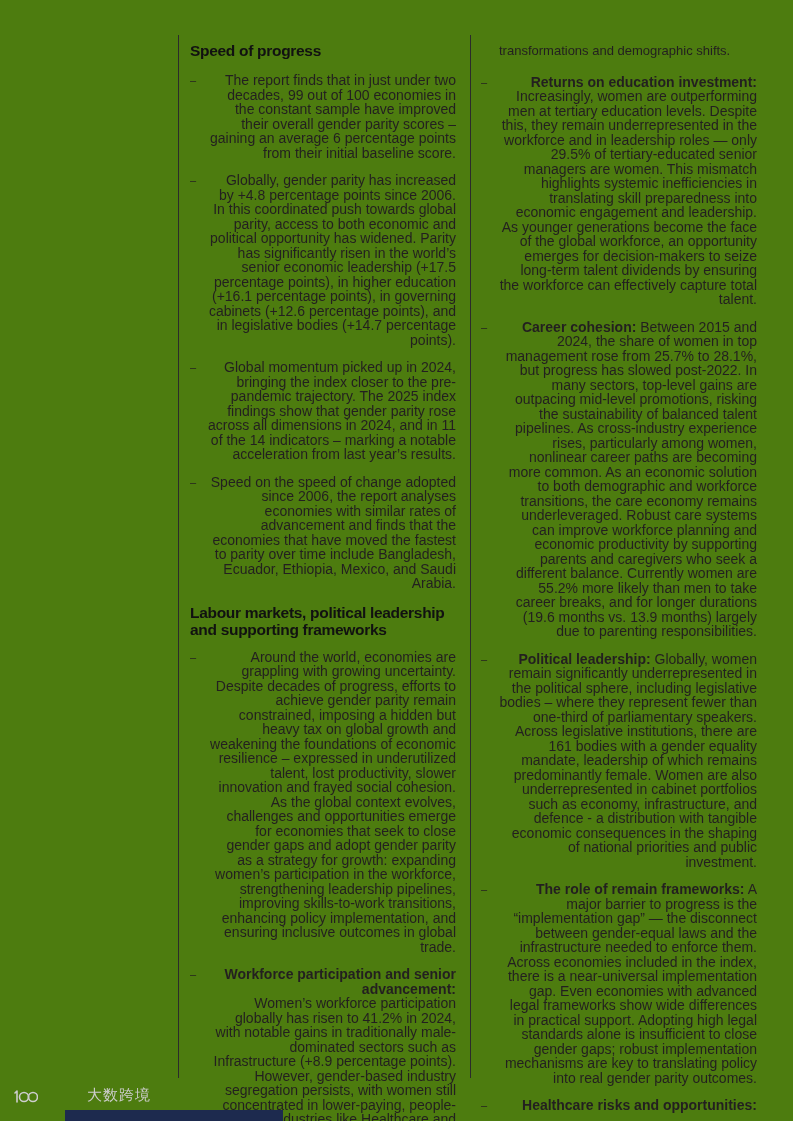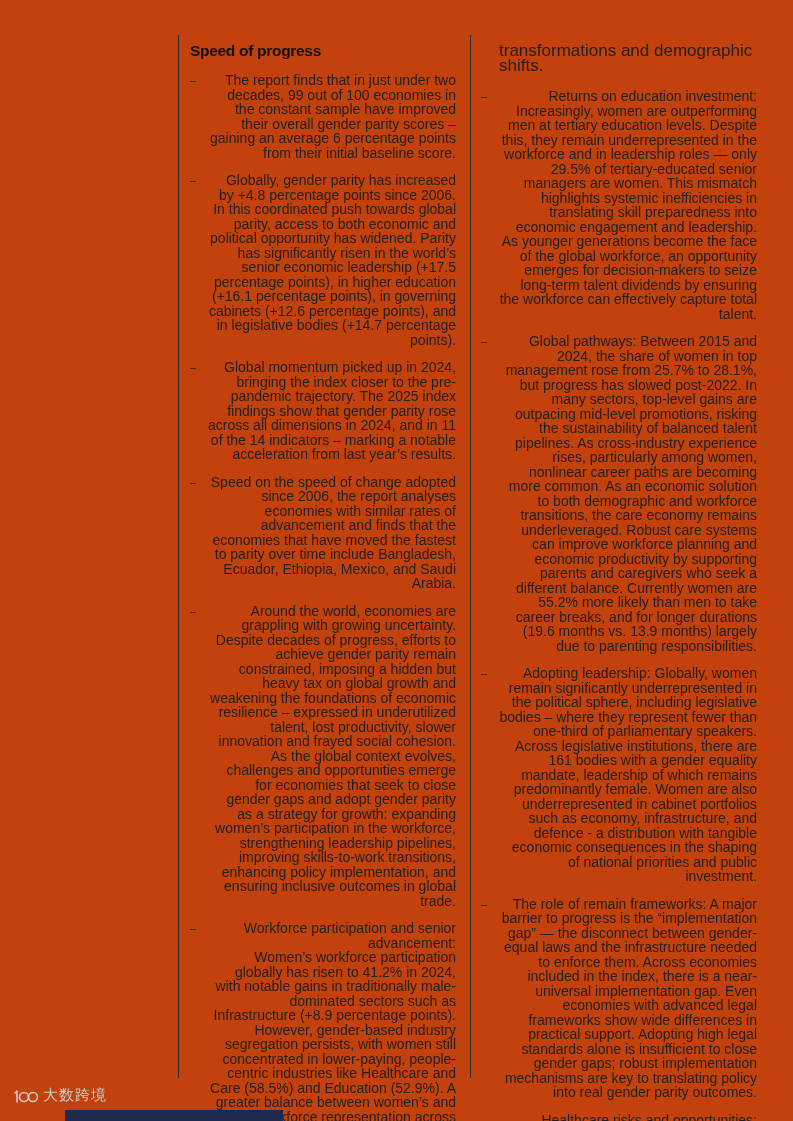--- a/index.html
+++ b/index.html
@@ -4,21 +4,21 @@
 <style>
   * { margin: 0; padding: 0; box-sizing: border-box; }
   html, body { background: #ffffff; }
   body {
     width: 793px; height: 1121px;
     position: relative;
     font-family: "Liberation Sans", sans-serif;
     color: #231f20;
     overflow: hidden;
   }
-  .page { position: absolute; inset: 0; background: #c2410c; }
+  .page { position: absolute; inset: 0; background: #4d7c0f; }
 
   .vrule {
     position: absolute; top: 35px; height: 1043px; width: 1px;
     background: #2b2b2b;
   }
   .vrule-left { left: 178px; }
   .vrule-mid  { left: 470px; }
 
   .col { position: absolute; }
   .col-left  { left: 190px; top: 42px; width: 266px; }
@@ -36,35 +36,35 @@
   .item { display: flex; margin-bottom: 13px; }
   .dash {
     flex: 0 0 18px; width: 18px;
     font-size: 11px; line-height: 14.5px;
   }
   .para {
     flex: 1 1 auto;
     font-size: 14px; line-height: 14.5px;
     text-align: right;
   }
-  .para .lead { font-weight: normal; }
+  .para .lead { font-weight: bold; }
   .para .lead.block { display: block; }
 
   .continuation {
     margin-left: 18px; margin-bottom: 16px;
-    font-size: 17px; line-height: 14.5px;
+    font-size: 13px; line-height: 14.5px;
   }
 
   .watermark {
     position: absolute; left: 14px; top: 1086px;
     display: flex; align-items: center; gap: 5px;
     color: #cdcdcd; user-select: none;
   }
   .watermark svg { display: block; }
-  .watermark-text { font-size: 15px; letter-spacing: 1px; }
+  .watermark-text { font-size: 15px; letter-spacing: 1px; margin-left: 44px; }
 
   .footer-bar {
     position: absolute; left: 65px; top: 1110px;
     width: 218px; height: 11px;
     background: #1d2a4e;
   }
 </style>
 </head>
 <body>
 
@@ -90,20 +90,21 @@
     <div class="item">
       <span class="dash">–</span>
       <p class="para">Global momentum picked up in 2024, bringing the index closer to the pre-pandemic trajectory. The 2025 index findings show that gender parity rose across all dimensions in 2024, and in 11 of the 14 indicators – marking a notable acceleration from last year’s results.</p>
     </div>
 
     <div class="item">
       <span class="dash">–</span>
       <p class="para">Speed on the speed of change adopted since 2006, the report analyses economies with similar rates of advancement and finds that the economies that have moved the fastest to parity over time include Bangladesh, Ecuador, Ethiopia, Mexico, and Saudi Arabia.</p>
     </div>
 
+    <h2 class="sec-heading">Labour markets, political leadership and supporting frameworks</h2>
 
     <div class="item">
       <span class="dash">–</span>
       <p class="para">Around the world, economies are grappling with growing uncertainty. Despite decades of progress, efforts to achieve gender parity remain constrained, imposing a hidden but heavy tax on global growth and weakening the foundations of economic resilience – expressed in underutilized talent, lost productivity, slower innovation and frayed social cohesion. As the global context evolves, challenges and opportunities emerge for economies that seek to close gender gaps and adopt gender parity as a strategy for growth: expanding women’s participation in the workforce, strengthening leadership pipelines, improving skills-to-work transitions, enhancing policy implementation, and ensuring inclusive outcomes in global trade.</p>
     </div>
 
     <div class="item">
       <span class="dash">–</span>
       <p class="para">
         <strong class="lead block">Workforce participation and senior advancement:</strong>
@@ -121,29 +122,29 @@
       <span class="dash">–</span>
       <p class="para">
         <strong class="lead block">Returns on education investment:</strong>
         <span>Increasingly, women are outperforming men at tertiary education levels. Despite this, they remain underrepresented in the workforce and in leadership roles — only 29.5% of tertiary-educated senior managers are women. This mismatch highlights systemic inefficiencies in translating skill preparedness into economic engagement and leadership. As younger generations become the face of the global workforce, an opportunity emerges for decision-makers to seize long-term talent dividends by ensuring the workforce can effectively capture total talent.</span>
       </p>
     </div>
 
     <div class="item">
       <span class="dash">–</span>
       <p class="para">
-        <strong class="lead">Global pathways:</strong>
+        <strong class="lead">Career cohesion:</strong>
         <span>Between 2015 and 2024, the share of women in top management rose from 25.7% to 28.1%, but progress has slowed post-2022. In many sectors, top-level gains are outpacing mid-level promotions, risking the sustainability of balanced talent pipelines. As cross-industry experience rises, particularly among women, nonlinear career paths are becoming more common. As an economic solution to both demographic and workforce transitions, the care economy remains underleveraged. Robust care systems can improve workforce planning and economic productivity by supporting parents and caregivers who seek a different balance. Currently women are 55.2% more likely than men to take career breaks, and for longer durations (19.6 months vs. 13.9 months) largely due to parenting responsibilities.</span>
       </p>
     </div>
 
     <div class="item">
       <span class="dash">–</span>
       <p class="para">
-        <strong class="lead">Adopting leadership:</strong>
+        <strong class="lead">Political leadership:</strong>
         <span>Globally, women remain significantly underrepresented in the political sphere, including legislative bodies – where they represent fewer than one-third of parliamentary speakers. Across legislative institutions, there are 161 bodies with a gender equality mandate, leadership of which remains predominantly female. Women are also underrepresented in cabinet portfolios such as economy, infrastructure, and defence - a distribution with tangible economic consequences in the shaping of national priorities and public investment.</span>
       </p>
     </div>
 
     <div class="item">
       <span class="dash">–</span>
       <p class="para">
         <strong class="lead">The role of remain frameworks:</strong>
         <span>A major barrier to progress is the “implementation gap” — the disconnect between gender-equal laws and the infrastructure needed to enforce them. Across economies included in the index, there is a near-universal implementation gap. Even economies with advanced legal frameworks show wide differences in practical support. Adopting high legal standards alone is insufficient to close gender gaps; robust implementation mechanisms are key to translating policy into real gender parity outcomes.</span>
       </p>

